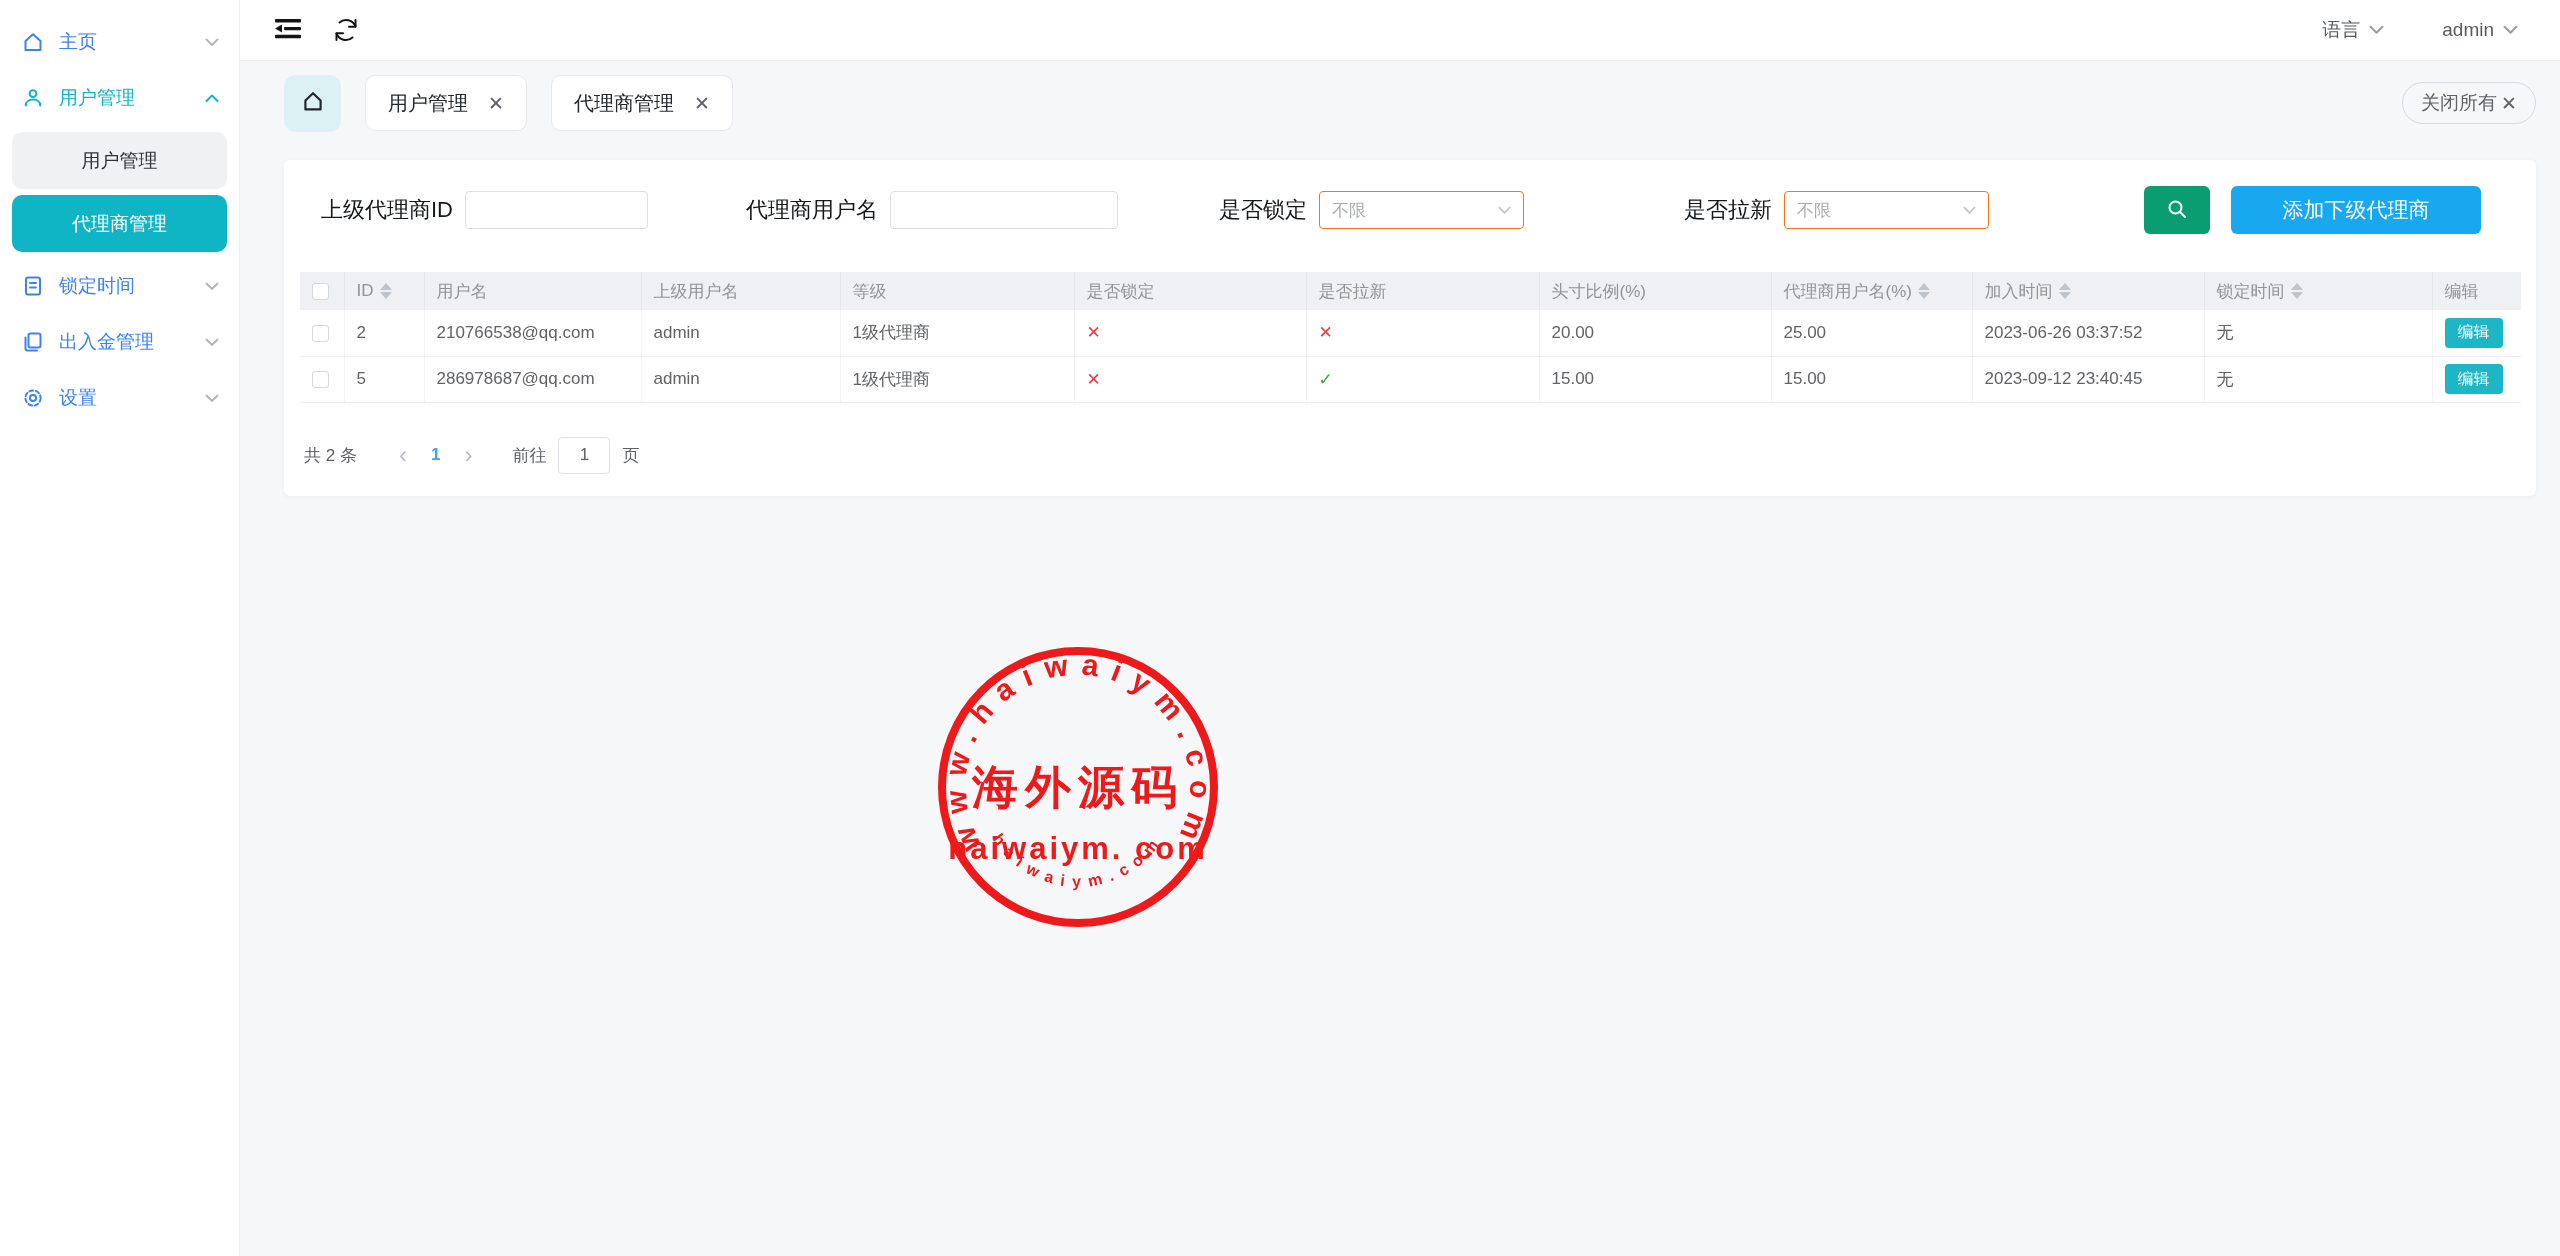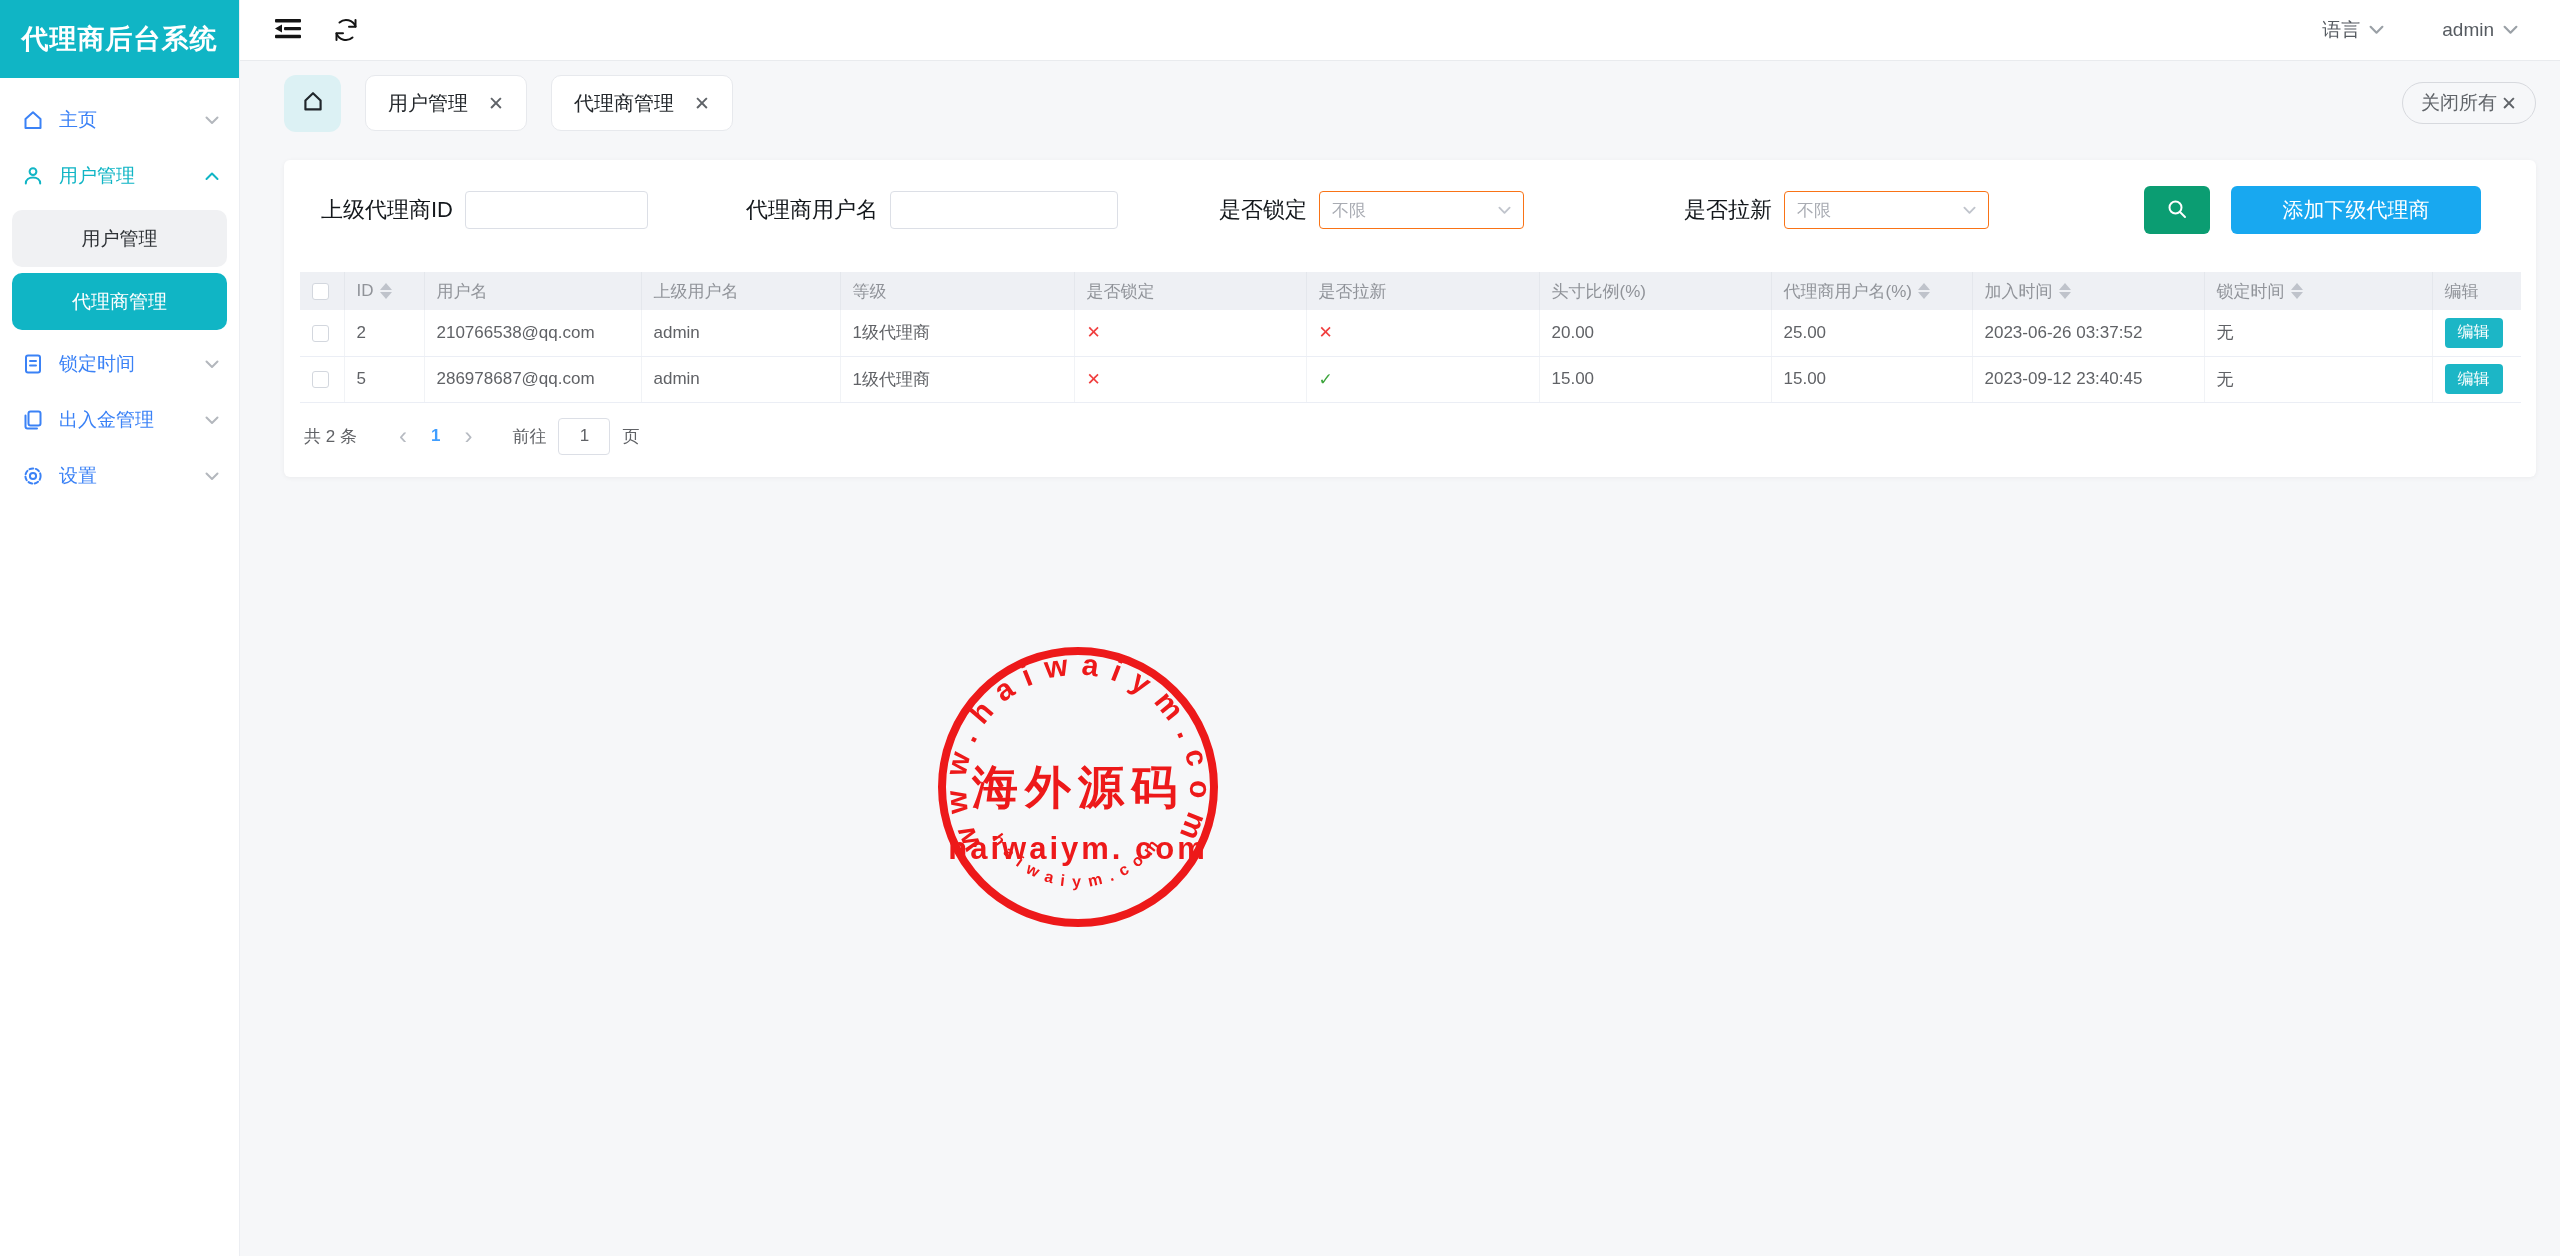--- a/index.html
+++ b/index.html
@@ -76,42 +76,41 @@
   .caret { display:inline-flex; flex-direction:column; gap:2px; cursor:pointer; }
   .caret i { width:0; height:0; border-left:6px solid transparent; border-right:6px solid transparent; display:block; }
   .caret .up { border-bottom:7px solid #bfc3cb; }
   .caret .dn { border-top:7px solid #bfc3cb; }
   .x-red { color:#f03e3e; font-size:17px; }
   .check-green { color:#3da53d; font-size:17px; }
   .btn-edit { width:58px; height:30px; background:#1cb6c6; color:#fff; border:none; border-radius:4px;
     font-size:16px; cursor:pointer; font-family:"Liberation Sans", sans-serif; }
 
   
-  .pager { display:flex; align-items:center; margin-top:15px; padding-left:4px; font-size:17px; color:#606266; }
+  .pager { display:flex; align-items:center; margin-top:34px; padding-left:4px; font-size:17px; color:#606266; }
   .pg-total { margin-right:28px; }
   .pg-arrow { color:#b7bbc2; font-size:24px; padding:0 14px; cursor:pointer; line-height:1; }
   .pg-num { color:#409eff; font-weight:bold; padding:0 10px; cursor:pointer; }
   .pg-goto { margin-left:26px; margin-right:12px; }
   .pg-input { width:52px; height:37px; border:1px solid #dcdfe6; border-radius:4px; text-align:center;
     font-size:17px; color:#606266; outline:none; }
   .pg-unit { margin-left:12px; }
 
   
   .stamp { position:absolute; left:928px; top:637px; width:300px; height:300px; opacity:0.96; pointer-events:none; z-index:2; }
   .stamp text { fill:#ed1111; }
   .st-top { font-size:30px; font-weight:bold; letter-spacing:12px; }
   .st-cn { font-size:46px; font-weight:bold; font-family:"Liberation Serif", serif; letter-spacing:7px; }
   .st-en { font-size:31px; font-weight:bold; letter-spacing:3px; }
   .st-bot { font-size:16px; font-weight:bold; letter-spacing:8px; }
 </style>
 </head>
 <body>
 
 <aside class="sidebar">
-  <div class="sidebar-header">代理商后台系统</div>
   <nav class="menu">
 
     <div class="menu-item">
       <span class="mi-icon">
         <svg class="stroke" width="24" height="24" viewBox="0 0 24 24">
             <path d="M4.5 11 L12 4.2 L19.5 11 V20 H4.5 Z"></path>
           </svg>
       </span>
       <span class="mi-label">主页</span>
       <span class="mi-arrow">

